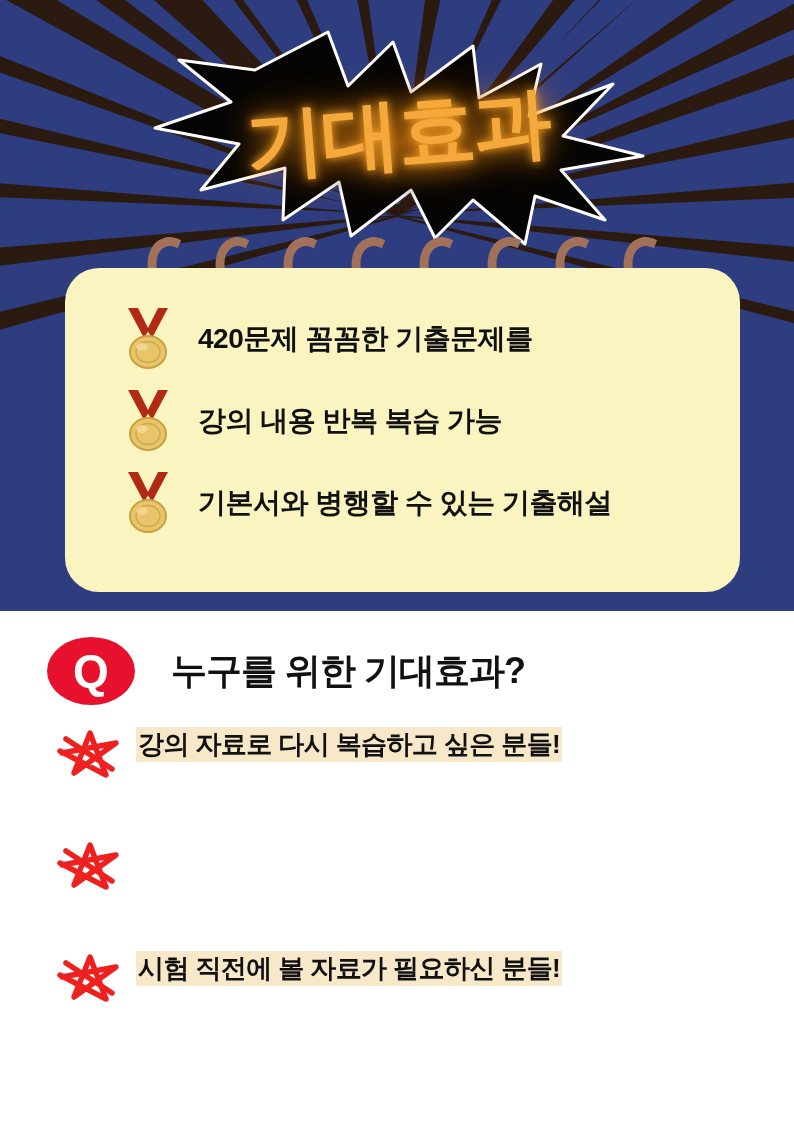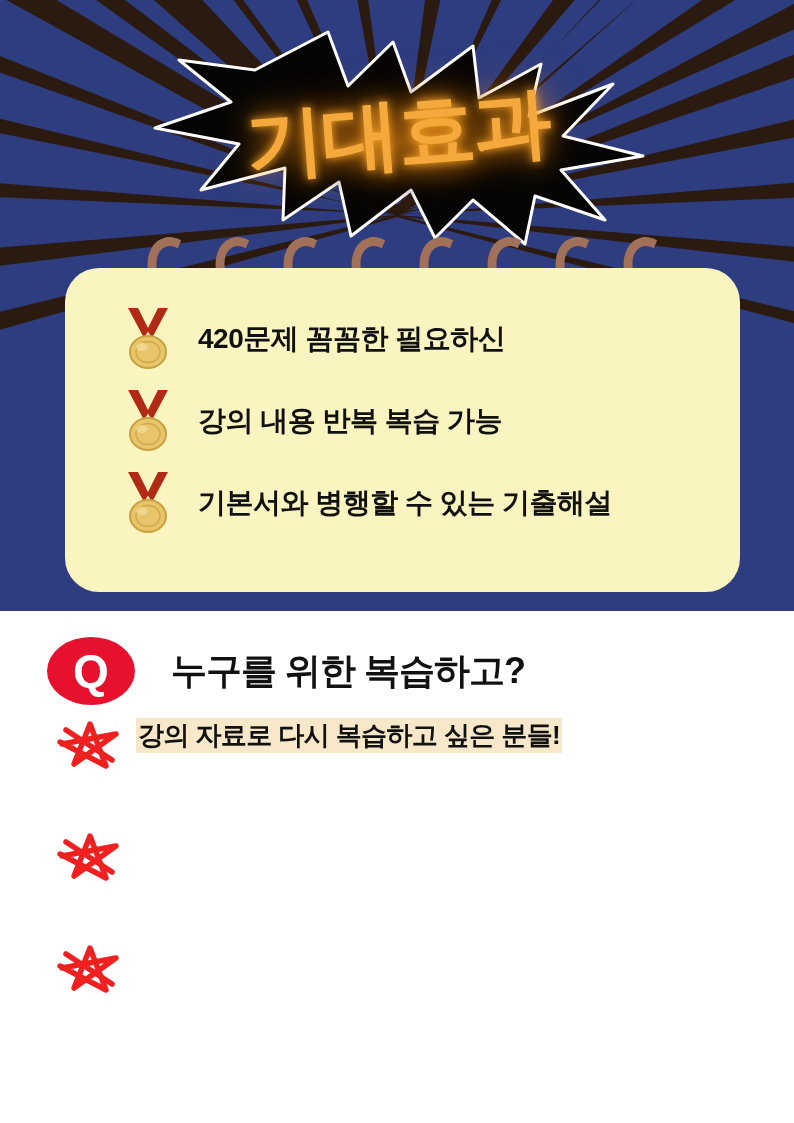--- a/index.html
+++ b/index.html
@@ -77,21 +77,21 @@
   .q-badge{
     width:88px;height:68px;border-radius:50%;background:#E8112D;
     display:flex;align-items:center;justify-content:center;
     color:#ffffff;font-size:46px;font-weight:700;line-height:1;
     flex:0 0 88px;
   }
   .q-title{
     margin-left:36px;font-size:36px;font-weight:700;color:#111111;
     letter-spacing:-1px;white-space:nowrap;
   }
-  .q-list{position:absolute;left:50px;top:103px;width:730px;}
+  .q-list{position:absolute;left:50px;top:112px;width:730px;}
   .q-row{display:flex;align-items:flex-start;margin-bottom:52px;}
   .star{width:78px;height:58px;flex:0 0 78px;margin-right:8px;margin-top:2px;}
   .q-lines{display:flex;flex-direction:column;align-items:flex-start;padding-top:4px;}
   .q-text{
     font-size:26px;font-weight:700;color:#111111;letter-spacing:-.6px;
     background:#F6E8C8;line-height:1.34;white-space:nowrap;
     padding:0 2px;
   }
 </style>
 </head>
@@ -162,21 +162,21 @@
     <div class="pad-list">
 
       <div class="pad-row">
         <svg class="medal" viewBox="0 0 56 62">
           <polygon points="8,0 18,0 29,22 24,30" fill="#B02A14"></polygon>
           <polygon points="48,0 38,0 27,22 32,30" fill="#B02A14"></polygon>
           <ellipse cx="28" cy="44" rx="18" ry="16" fill="#E8C46A" stroke="#C9A23F" stroke-width="2"></ellipse>
           <ellipse cx="28" cy="44" rx="12" ry="10.5" fill="none" stroke="#CFA94A" stroke-width="1.4"></ellipse>
           <ellipse cx="22" cy="39" rx="6" ry="4" fill="#F4DC9A" opacity=".75"></ellipse>
         </svg>
-        <span class="pad-text">420문제 꼼꼼한 필요하신</span>
+        <span class="pad-text">420문제 꼼꼼한 기출문제를</span>
       </div>
 
       <div class="pad-row">
         <svg class="medal" viewBox="0 0 56 62">
           <polygon points="8,0 18,0 29,22 24,30" fill="#B02A14"></polygon>
           <polygon points="48,0 38,0 27,22 32,30" fill="#B02A14"></polygon>
           <ellipse cx="28" cy="44" rx="18" ry="16" fill="#E8C46A" stroke="#C9A23F" stroke-width="2"></ellipse>
           <ellipse cx="28" cy="44" rx="12" ry="10.5" fill="none" stroke="#CFA94A" stroke-width="1.4"></ellipse>
           <ellipse cx="22" cy="39" rx="6" ry="4" fill="#F4DC9A" opacity=".75"></ellipse>
         </svg>
@@ -195,21 +195,21 @@
       </div>
 
     </div>
   </div>
 </div>
 
 <div class="qa">
 
   <div class="q-head">
     <div class="q-badge">Q</div>
-    <div class="q-title">누구를 위한 복습하고?</div>
+    <div class="q-title">누구를 위한 기대효과?</div>
   </div>
 
   <div class="q-list">
 
     <div class="q-row">
       <svg class="star" viewBox="0 0 78 58">
         <g fill="none" stroke="#EE2020" stroke-width="5.5" stroke-linecap="round" stroke-linejoin="round">
           <path d="M12 28 L66 18 L24 48 L40 8 L56 50 L10 26"></path>
           <path d="M16 14 L62 44"></path>
         </g>
@@ -228,16 +228,19 @@
       </svg>
     </div>
 
     <div class="q-row">
       <svg class="star" viewBox="0 0 78 58">
         <g fill="none" stroke="#EE2020" stroke-width="5.5" stroke-linecap="round" stroke-linejoin="round">
           <path d="M12 28 L66 18 L24 48 L40 8 L56 50 L10 26"></path>
           <path d="M16 14 L62 44"></path>
         </g>
       </svg>
+      <div class="q-lines">
+        <span class="q-text">시험 직전에 볼 자료가 필요하신 분들!</span>
+      </div>
     </div>
 
   </div>
 </div>
 
 </body></html>

